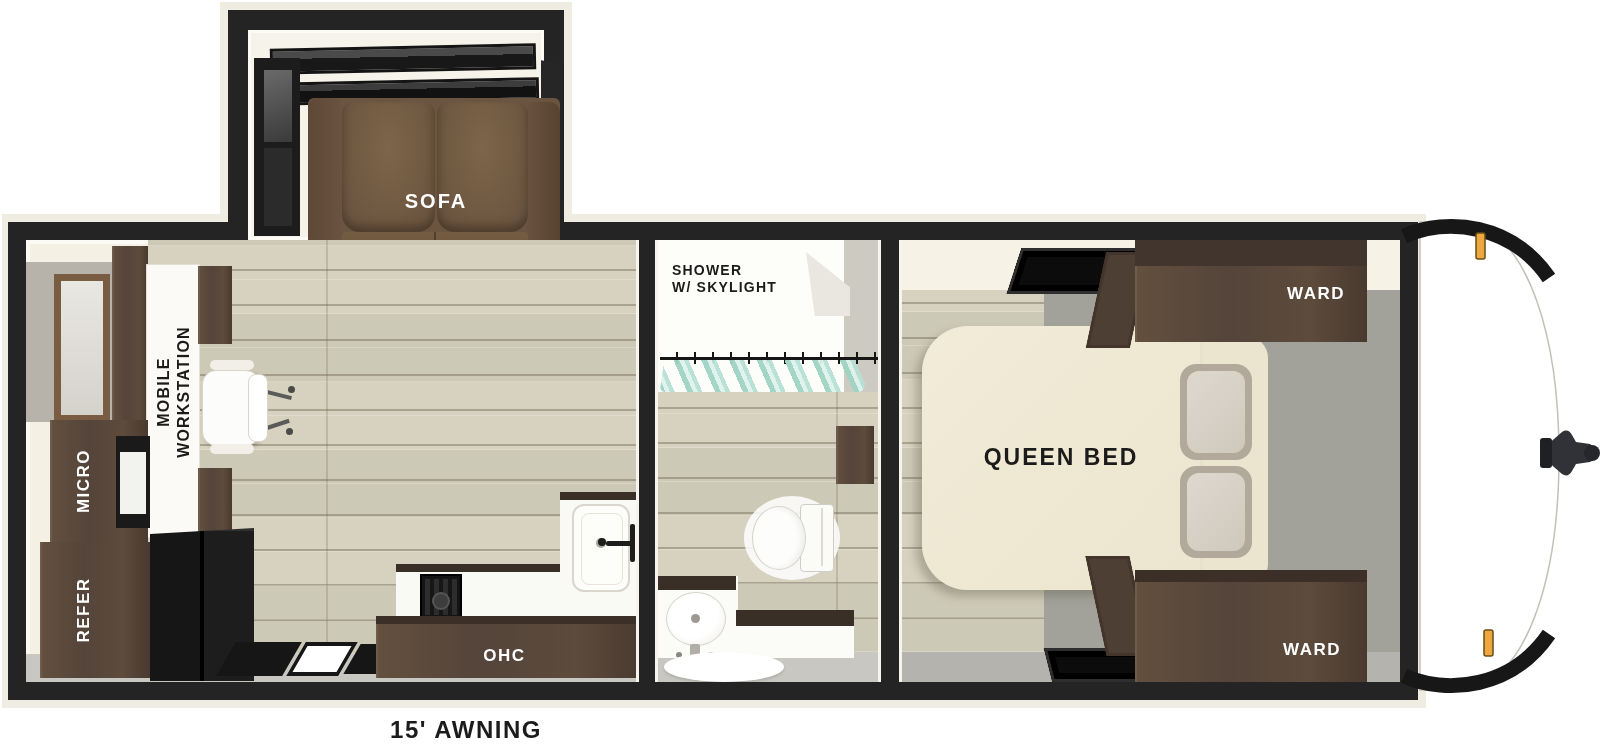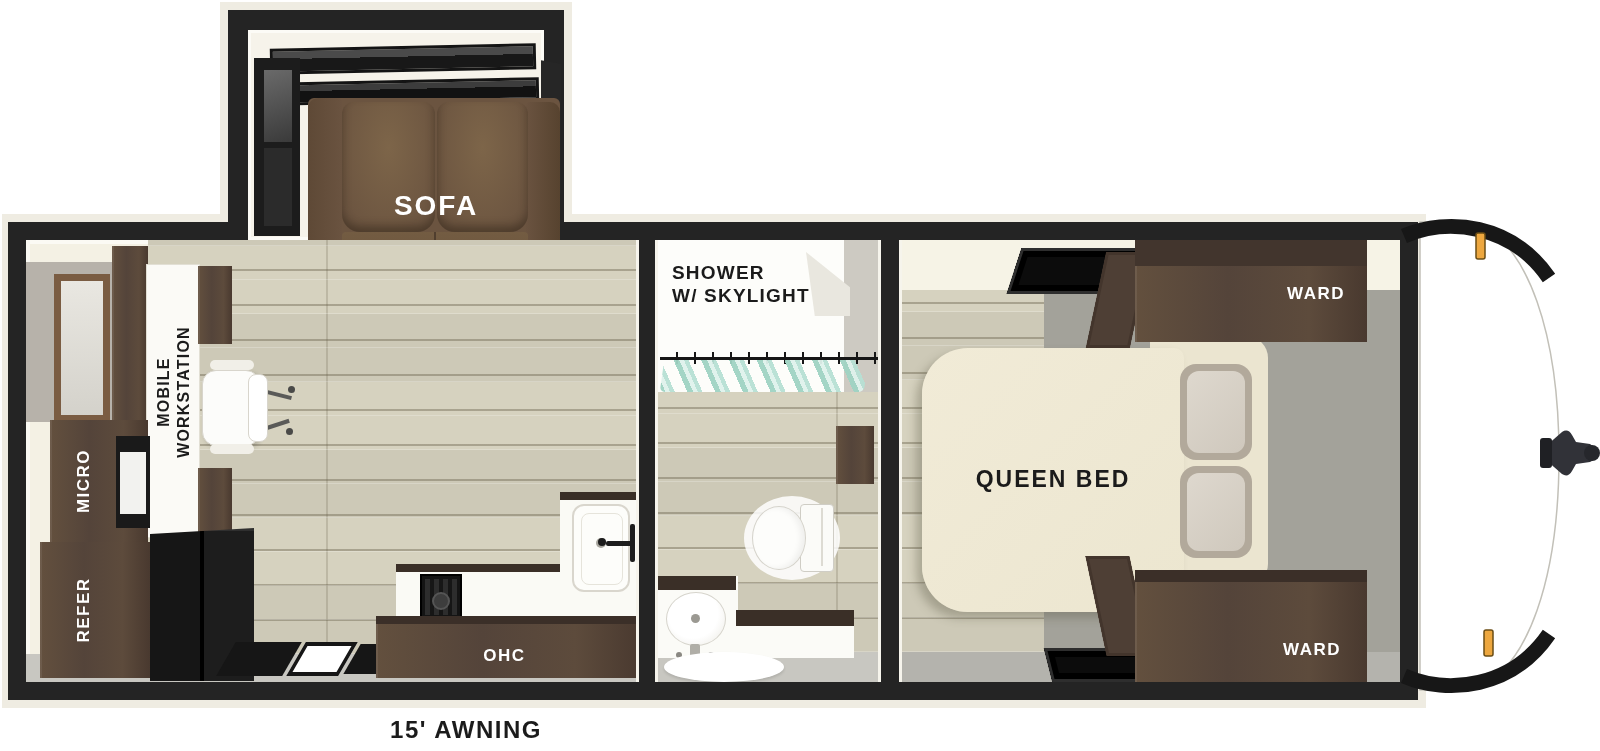--- a/index.html
+++ b/index.html
@@ -50,21 +50,21 @@
   <div class="abs" style="left:264px;top:148px;width:28px;height:78px;background:#2b2b2b;"></div>
   <div class="abs" style="left:541px;top:62px;width:20px;height:130px;background:#262626;transform:skewY(10deg);"></div>
 
   <div class="abs" style="left:308px;top:98px;width:252px;height:194px;background:#6b5440;border-radius:6px;">
     <div class="abs" style="left:0;top:0;width:34px;height:194px;background:linear-gradient(90deg,#5e4936,#6a5340);border-radius:10px 4px 4px 10px;"></div>
     <div class="abs" style="left:218px;top:4px;width:34px;height:190px;background:linear-gradient(90deg,#6a5340,#57432f);border-radius:4px 10px 10px 4px;"></div>
     <div class="abs" style="left:34px;top:4px;width:93px;height:130px;background:radial-gradient(ellipse at 50% 35%,#7d6549,#6b5440 85%);border-radius:12px 12px 18px 18px;box-shadow:inset 0 -6px 8px rgba(40,28,18,.45);"></div>
     <div class="abs" style="left:129px;top:4px;width:91px;height:130px;background:radial-gradient(ellipse at 50% 35%,#7d6549,#6b5440 85%);border-radius:12px 12px 18px 18px;box-shadow:inset 0 -6px 8px rgba(40,28,18,.45);"></div>
     <div class="abs" style="left:34px;top:134px;width:186px;height:60px;background:linear-gradient(180deg,#735c42,#674f3a);border-radius:4px 4px 10px 10px;"></div>
     <div class="abs" style="left:126px;top:134px;width:2px;height:60px;background:#503e2e;"></div>
-    <div class="clabel label-w" style="left:4px;right:0;top:92px;font-size:28px;letter-spacing:2px;">SOFA</div>
+    <div class="clabel label-w" style="left:4px;right:0;top:92px;font-size:20px;letter-spacing:2px;">SOFA</div>
   </div>
 
   <div class="wood" style="left:148px;top:240px;width:490px;height:414px;"></div>
   <div class="walkway" style="left:26px;top:654px;width:612px;height:28px;"></div>
 
   <div class="abs" style="left:26px;top:262px;width:122px;height:160px;background:#b7b2aa;"></div>
   <div class="abs" style="left:54px;top:274px;width:56px;height:148px;background:linear-gradient(180deg,#e9e7e1,#d4d2cb);border:7px solid #7a5c42;box-sizing:border-box;"></div>
   <div class="cab cab-tex" style="left:112px;top:246px;width:36px;height:196px;"></div>
 
   <div class="abs" style="left:146px;top:264px;width:54px;height:274px;background:#fbfaf6;box-shadow:inset 0 0 0 1px #e2dfd4;"></div>
@@ -113,21 +113,21 @@
   <div class="cab cab-tex" style="left:376px;top:616px;width:266px;height:62px;border-top:8px solid #3b2f28;box-sizing:border-box;">
     <div class="clabel label-w" style="left:0;right:9px;top:22px;font-size:17px;">OHC</div>
   </div>
 
   <div class="wall" style="left:636px;top:240px;width:22px;height:442px;border-left:3px solid #f6f4ec;border-right:3px solid #f6f4ec;box-sizing:border-box;"></div>
   <div class="wall" style="left:878px;top:240px;width:24px;height:442px;border-left:3px solid #f6f4ec;border-right:3px solid #f6f4ec;box-sizing:border-box;"></div>
 
   <div class="abs" style="left:658px;top:240px;width:220px;height:152px;background:#fdfdfa;"></div>
   <div class="abs" style="left:844px;top:240px;width:34px;height:152px;background:#cdcac2;"></div>
   <div class="abs" style="left:806px;top:252px;width:44px;height:64px;background:#e9e7df;clip-path:polygon(0 0,100% 55%,100% 100%,20% 100%);"></div>
-  <div class="label-b pre abs" style="left:672px;top:262px;font-size:19px;line-height:1.2;">SHOWER
+  <div class="label-b pre abs" style="left:672px;top:262px;font-size:14px;line-height:1.2;">SHOWER
 W/ SKYLIGHT</div>
   <div class="abs" style="left:660px;top:352px;width:218px;height:12px;background:
       linear-gradient(#161616,#161616) 0 50%/100% 3px no-repeat,
       repeating-linear-gradient(90deg,rgba(0,0,0,0) 0 16px,#161616 16px 18px);"></div>
   <div class="abs" style="left:662px;top:360px;width:204px;height:32px;border-radius:5px;transform:skewX(-8deg);opacity:.95;background:repeating-linear-gradient(60deg,#9fd3c3 0 5px,#dff2ec 5px 9px,#b7e0d4 9px 13px,rgba(255,255,255,0) 13px 24px);"></div>
   <div class="wood" style="left:658px;top:392px;width:220px;height:260px;"></div>
   <div class="walkway" style="left:658px;top:652px;width:220px;height:30px;"></div>
   <div class="cab cab-tex" style="left:836px;top:426px;width:38px;height:58px;"></div>
 
   <div class="abs" style="left:744px;top:496px;width:96px;height:84px;background:rgba(255,255,255,.85);border-radius:50%;"></div>
@@ -150,21 +150,21 @@
 
   <div class="abs" style="left:902px;top:240px;width:498px;height:50px;background:#f6f3e6;"></div>
   <div class="wood" style="left:902px;top:290px;width:142px;height:362px;"></div>
   <div class="grayfloor" style="left:1044px;top:290px;width:356px;height:362px;"></div>
   <div class="abs" style="left:902px;top:652px;width:498px;height:30px;background:#b4b3ad;"></div>
 
   <div class="vent" style="left:1014px;top:248px;width:158px;height:46px;transform:skewX(-18deg);"></div>
   <div class="vent" style="left:1048px;top:648px;width:138px;height:34px;transform:skewX(14deg);"></div>
 
   <div class="abs" style="left:1150px;top:336px;width:118px;height:250px;background:#ebe5d0;border-radius:6px 22px 22px 6px;"></div>
-  <div class="abs" style="left:922px;top:348px;width:262px;height:264px;background:linear-gradient(135deg,#f1ebd7,#ece6d0);border-radius:46px 10px 10px 46px;box-shadow:-6px 6px 10px rgba(90,85,65,.35);">
+  <div class="abs" style="left:922px;top:326px;width:262px;height:264px;background:linear-gradient(135deg,#f1ebd7,#ece6d0);border-radius:46px 10px 10px 46px;box-shadow:-6px 6px 10px rgba(90,85,65,.35);padding-left:16px;">
     <div class="clabel label-b" style="left:0;right:0;top:118px;font-size:23px;letter-spacing:2px;">QUEEN BED</div>
   </div>
   <div class="pillowcut" style="left:1180px;top:364px;width:72px;height:96px;"></div>
   <div class="pillow" style="left:1187px;top:371px;width:58px;height:82px;"></div>
   <div class="pillowcut" style="left:1180px;top:466px;width:72px;height:92px;"></div>
   <div class="pillow" style="left:1187px;top:473px;width:58px;height:78px;"></div>
 
   <div class="abs" style="left:1096px;top:252px;width:44px;height:96px;background:#4e3f35;transform:skewX(-12deg);box-shadow:inset 0 0 0 3px #43352c;"></div>
   <div class="abs" style="left:1135px;top:232px;width:232px;height:36px;background:#42352d;"></div>
   <div class="cab cab-tex" style="left:1135px;top:266px;width:232px;height:76px;">

